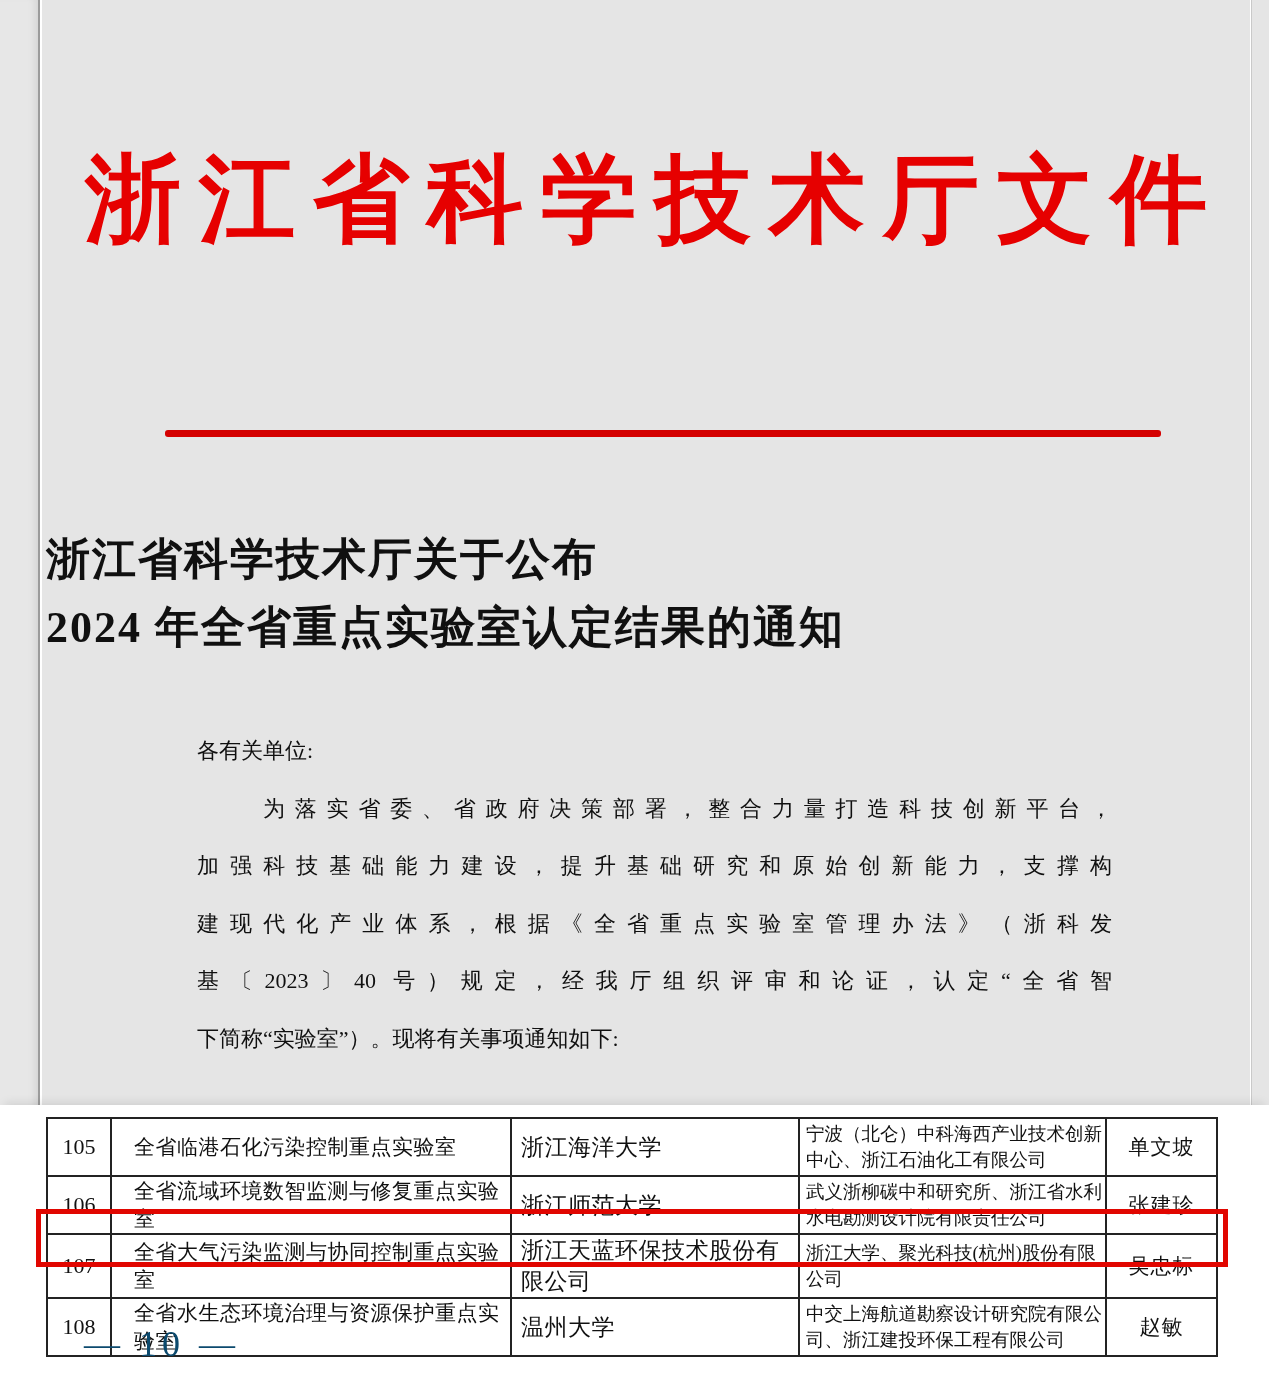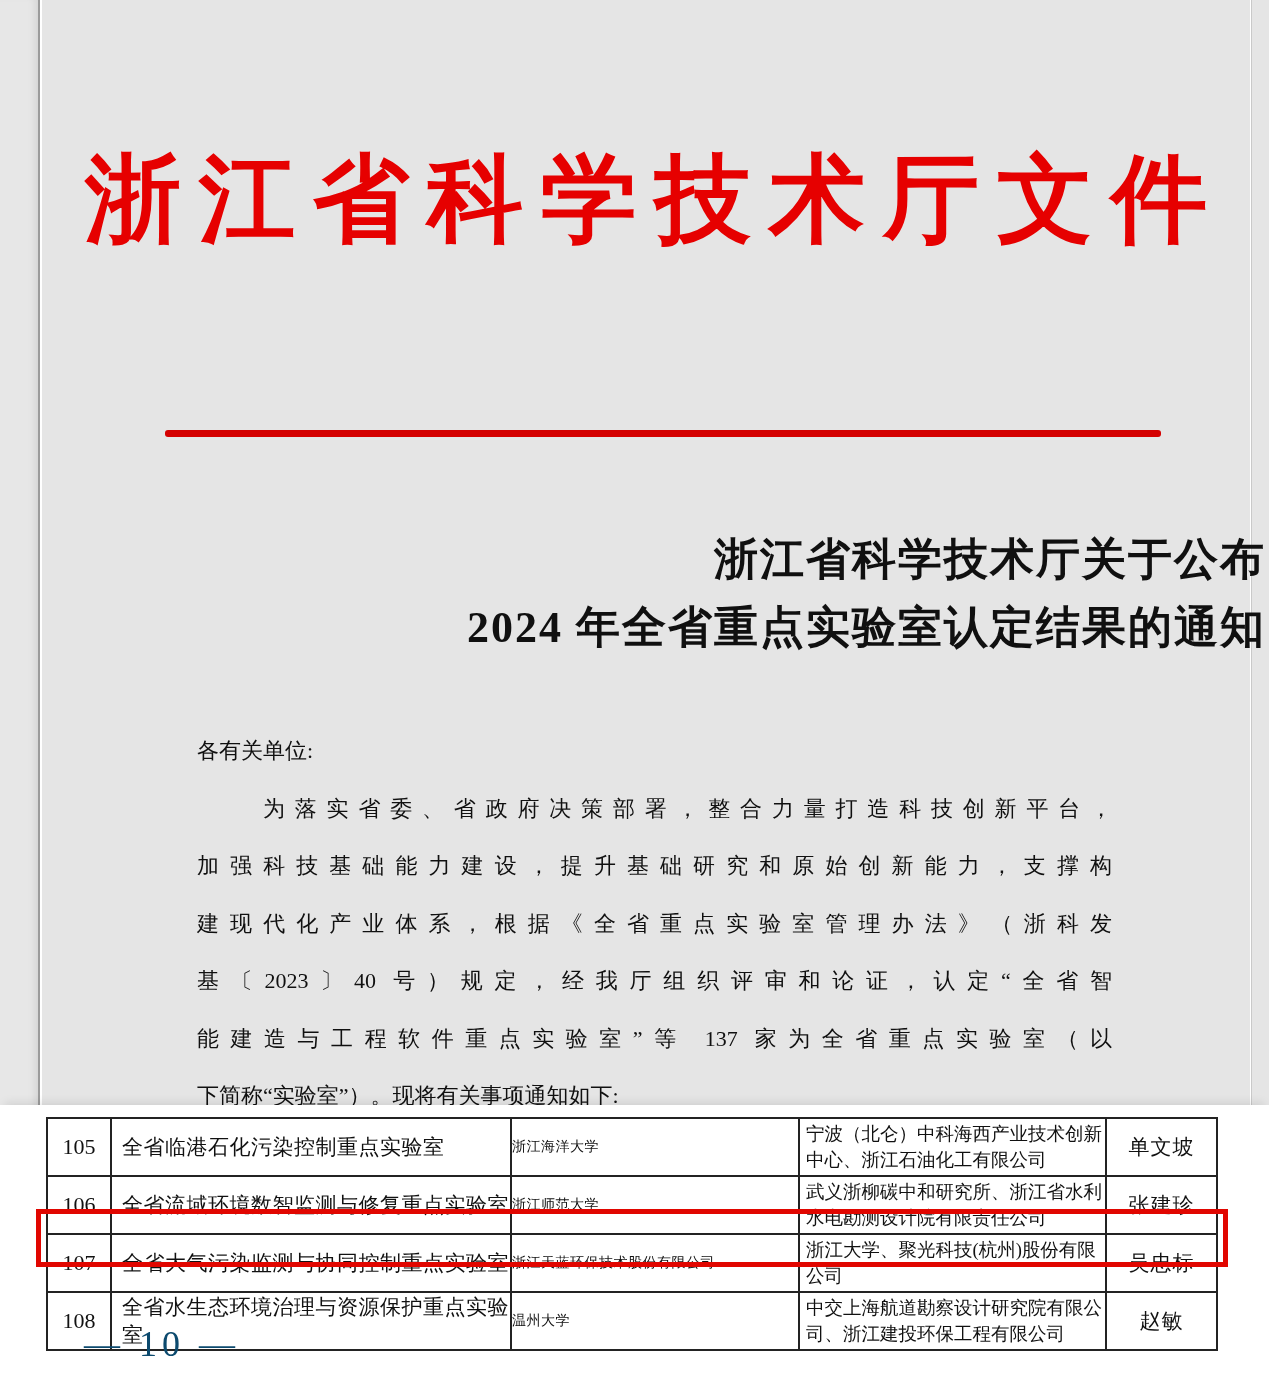--- a/index.html
+++ b/index.html
@@ -27,21 +27,21 @@
   }
   .doc-number {
     position:absolute; top:352px; left:0; width:100%; text-align:center;
     font-size:33px; letter-spacing:3px; color:#151515;
   }
   .red-rule {
     position:absolute; top:430px; left:123px; width:996px; height:7px;
     background:var(--rule-red,#d40000); border-radius:3px;
   }
   .subtitle {
-    position:absolute; top:526px; left:16px; width:100%; text-align:right;
+    position:absolute; top:526px; left:4px; width:100%; text-align:left;
     font-weight:bold; font-size:44px; line-height:68px; color:#101010; letter-spacing:2px;
   }
   .body-text {
     position:absolute; top:722px; left:155px; width:915px;
     font-size:22px; line-height:57.5px; color:#101010;
   }
   .body-text .line { height:57.5px; overflow:hidden; }
   .body-text .j { text-align:justify; text-align-last:justify; }
   .body-text .indent { text-indent:66px; }
   
@@ -51,22 +51,22 @@
   }
   table.lab-table {
     position:absolute; left:46px; top:12px; width:1170px;
     border-collapse:collapse; table-layout:fixed;
   }
   table.lab-table td {
     border:2px solid #232323; vertical-align:middle; color:#111;
     overflow:hidden;
   }
   .c-no     { width:64px;  text-align:center; font-size:22px; }
-  .c-lab    { width:400px; padding-left:10px; font-size:21px; letter-spacing:.5px; }
-  .c-inst   { width:288px;  font-size:14px; letter-spacing:.5px; }
+  .c-lab    { width:400px; padding-left:22px; font-size:21px; letter-spacing:.5px; }
+  .c-inst   { width:288px; padding-left:9px;  font-size:23px; letter-spacing:.5px; }
   .c-part   { width:307px; padding:2px 3px 2px 6px; font-size:18.5px; line-height:26px; }
   .c-person { width:111px; text-align:center; font-size:21px; letter-spacing:1px; }
   .highlight-box {
     position:absolute; left:36px; top:104px; width:1192px; height:58px;
     border:5px solid var(--highlight-red,#e10600); pointer-events:none;
   }
   .page-number {
     position:absolute; left:84px; top:218px; font-size:36px; letter-spacing:5px; color:#0c4a6e;
   }
 </style>
@@ -88,21 +88,20 @@
       <div>浙江省科学技术厅关于公布</div>
       <div>2024 年全省重点实验室认定结果的通知</div>
     </div>
 
     <div class="body-text">
       <div class="line">各有关单位:</div>
       <div class="line j indent">为落实省委、省政府决策部署，整合力量打造科技创新平台，</div>
       <div class="line j">加强科技基础能力建设，提升基础研究和原始创新能力，支撑构</div>
       <div class="line j">建现代化产业体系，根据《全省重点实验室管理办法》（浙科发</div>
       <div class="line j">基〔2023〕40 号）规定，经我厅组织评审和论证，认定“全省智</div>
-      <div class="line j">能建造与工程软件重点实验室”等 137 家为全省重点实验室（以</div>
       <div class="line">下简称“实验室”）。现将有关事项通知如下:</div>
     </div>
   </div>
 
   <div class="table-section">
     <table class="lab-table">
       <tbody>
         <tr style="height:48px;">
           <td class="c-no">105</td>
           <td class="c-lab">全省临港石化污染控制重点实验室</td>

